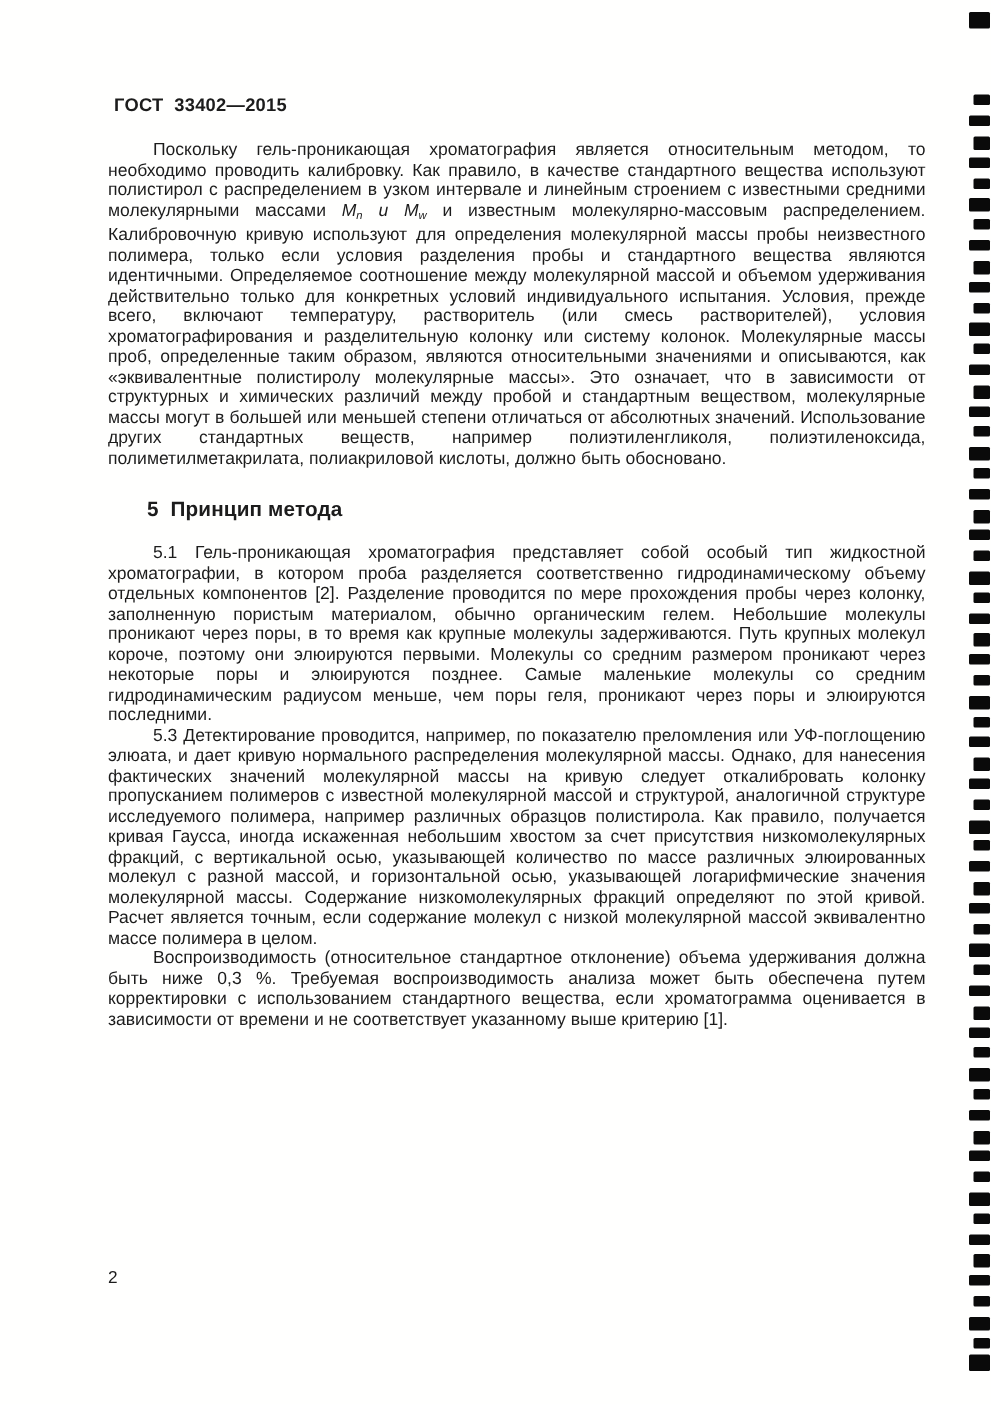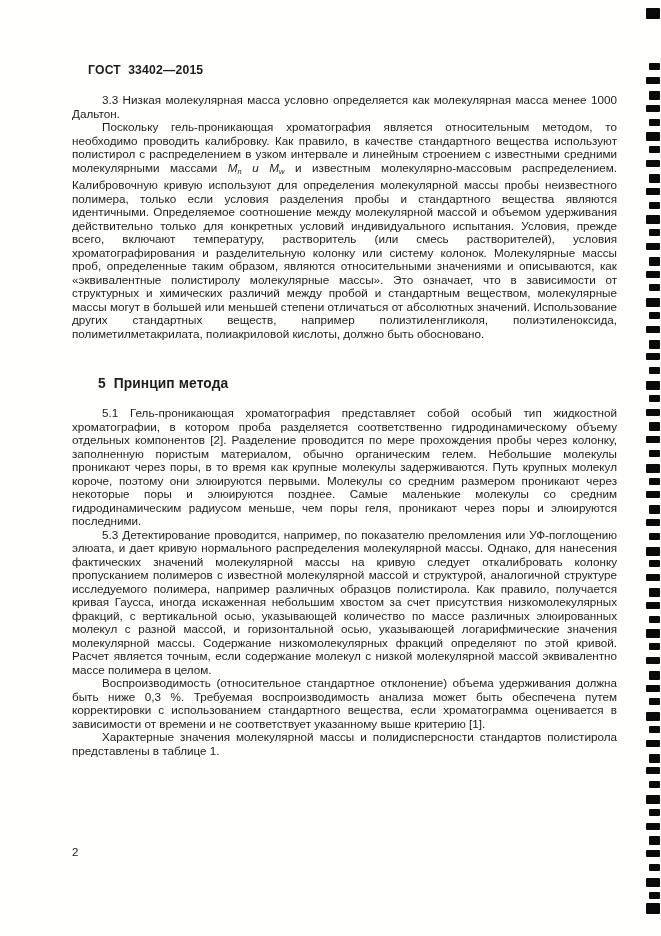--- a/index.html
+++ b/index.html
@@ -12,38 +12,38 @@
     font-family: "Liberation Sans", sans-serif;
     color: #1c1c1c;
     box-sizing: border-box;
     padding: 63px 44px 0 72px;
   }
   .doc-header {
     font-weight: bold;
     font-size: 12.2px;
     white-space: pre-wrap;
     letter-spacing: 0.2px;
-    margin: 0 0 16px 16px;
+    margin: 0 0 16px 4px;
   }
   p.body {
     margin: 0;
     font-size: 11.7px;
     line-height: 13.5px;
     text-align: justify;
     text-indent: 30px;
   }
   h2.sec {
     font-size: 13.8px;
     font-weight: bold;
     white-space: pre-wrap;
     margin: 0 0 15px 26px;
     letter-spacing: 0.1px;
   }
   h2.sec4 { margin-top: 32px; }
-  h2.sec5 { margin-top: 36px; }
+  h2.sec5 { margin-top: 20px; }
   h2.sec6 { margin-top: 13px; }
   .mi  { font-style: italic; }
   .msub {
     font-style: italic;
     font-size: 7.5px;
     vertical-align: -2px;
   }
   .page-number {
     position: absolute;
     left: 72px;
@@ -61,36 +61,34 @@
   }
 </style>
 </head>
 <body>
 
 <div class="page">
 
   <div class="doc-header">ГОСТ  33402—2015</div>
 
 
-  <p class="body">3.3  Низкая молекулярная масса условно определяется как молекулярная масса менее 1000 Дальтон.</p>
 
 
   <p class="body"><span>Поскольку гель-проникающая хроматография является относительным методом, то необходимо проводить калибровку. Как правило, в качестве стандартного вещества используют полистирол с распределением в узком интервале и линейным строением с известными средними молекулярными массами </span><span class="mi">M</span><span class="msub">n</span><span class="mi"> и </span><span class="mi">M</span><span class="msub">w</span><span> и известным молекулярно-массовым распределением. Калибровочную кривую используют для определения молекулярной массы пробы неизвестного полимера,  только  если условия разделения пробы и стандартного вещества являются идентичными. Определяемое соотношение между молекулярной массой и объемом удерживания действительно только для конкретных условий индивидуального испытания. Условия, прежде всего, включают температуру, растворитель (или смесь растворителей), условия хроматографирования и разделительную колонку или систему колонок. Молекулярные массы проб, определенные таким образом, являются относительными значениями и описываются, как «эквивалентные полистиролу молекулярные массы». Это означает, что в зависимости от структурных и химических различий между пробой и стандартным веществом, молекулярные массы могут в большей или меньшей степени отличаться от абсолютных значений. Использование других стандартных веществ, например полиэтиленгликоля, полиэтиленоксида, полиметилметакрилата, полиакриловой кислоты, должно быть обосновано.</span></p>
 
   <h2 class="sec sec5">5  Принцип метода</h2>
 
   <p class="body">5.1  Гель-проникающая хроматография представляет собой особый тип жидкостной хроматографии, в котором проба разделяется соответственно гидродинамическому объему отдельных компонентов [2]. Разделение проводится по мере прохождения пробы через колонку, заполненную пористым материалом, обычно органическим гелем. Небольшие молекулы проникают через поры, в то время как крупные молекулы задерживаются. Путь крупных молекул короче, поэтому они элюируются первыми. Молекулы со средним размером проникают через некоторые поры и элюируются позднее. Самые маленькие молекулы со средним гидродинамическим радиусом меньше, чем поры геля, проникают через поры и элюируются последними.</p>
 
 
   <p class="body">5.3  Детектирование проводится, например, по показателю преломления или УФ-поглощению элюата, и дает кривую нормального распределения молекулярной массы. Однако, для нанесения фактических значений молекулярной массы на кривую следует откалибровать колонку пропусканием полимеров с известной молекулярной массой и структурой, аналогичной структуре исследуемого полимера, например различных образцов полистирола. Как правило, получается кривая Гаусса, иногда искаженная небольшим хвостом за счет присутствия низкомолекулярных фракций, с вертикальной осью, указывающей количество по массе различных элюированных молекул с разной массой, и горизонтальной осью, указывающей логарифмические значения молекулярной массы. Содержание низкомолекулярных фракций определяют по этой кривой. Расчет является точным, если содержание молекул с низкой молекулярной массой эквивалентно массе полимера в целом.</p>
 
 
   <p class="body">Воспроизводимость (относительное стандартное отклонение) объема удерживания должна быть ниже 0,3 %. Требуемая воспроизводимость анализа может быть обеспечена путем корректировки с использованием стандартного вещества, если хроматограмма оценивается в зависимости от времени и не соответствует указанному выше критерию [1].</p>
 
-  <p class="body">Характерные значения молекулярной массы и полидисперсности стандартов полистирола представлены в таблице 1.</p>
 
   <div class="page-number">2</div>
 
   <div class="marks">
       <div class="mark" style="top: 8px; height: 11px; width: 14px;"></div>
       <div class="mark" style="top: 63px; height: 7px; width: 11px;"></div>
       <div class="mark" style="top: 77px; height: 7px; width: 14px;"></div>
       <div class="mark" style="top: 91px; height: 9px; width: 11px;"></div>
       <div class="mark" style="top: 105px; height: 7px; width: 14px;"></div>
       <div class="mark" style="top: 119px; height: 7px; width: 11px;"></div>

